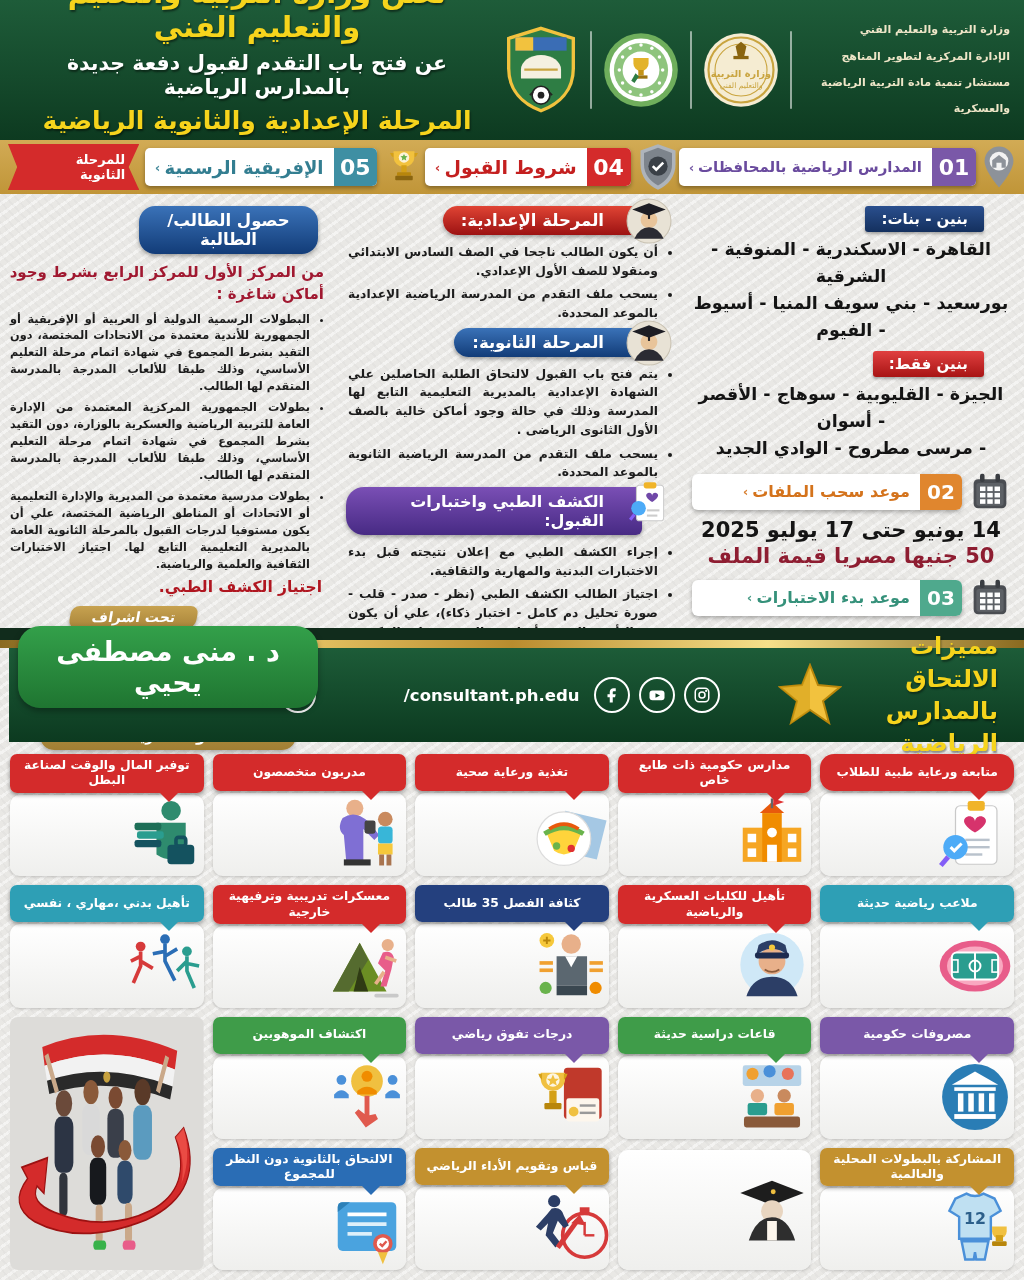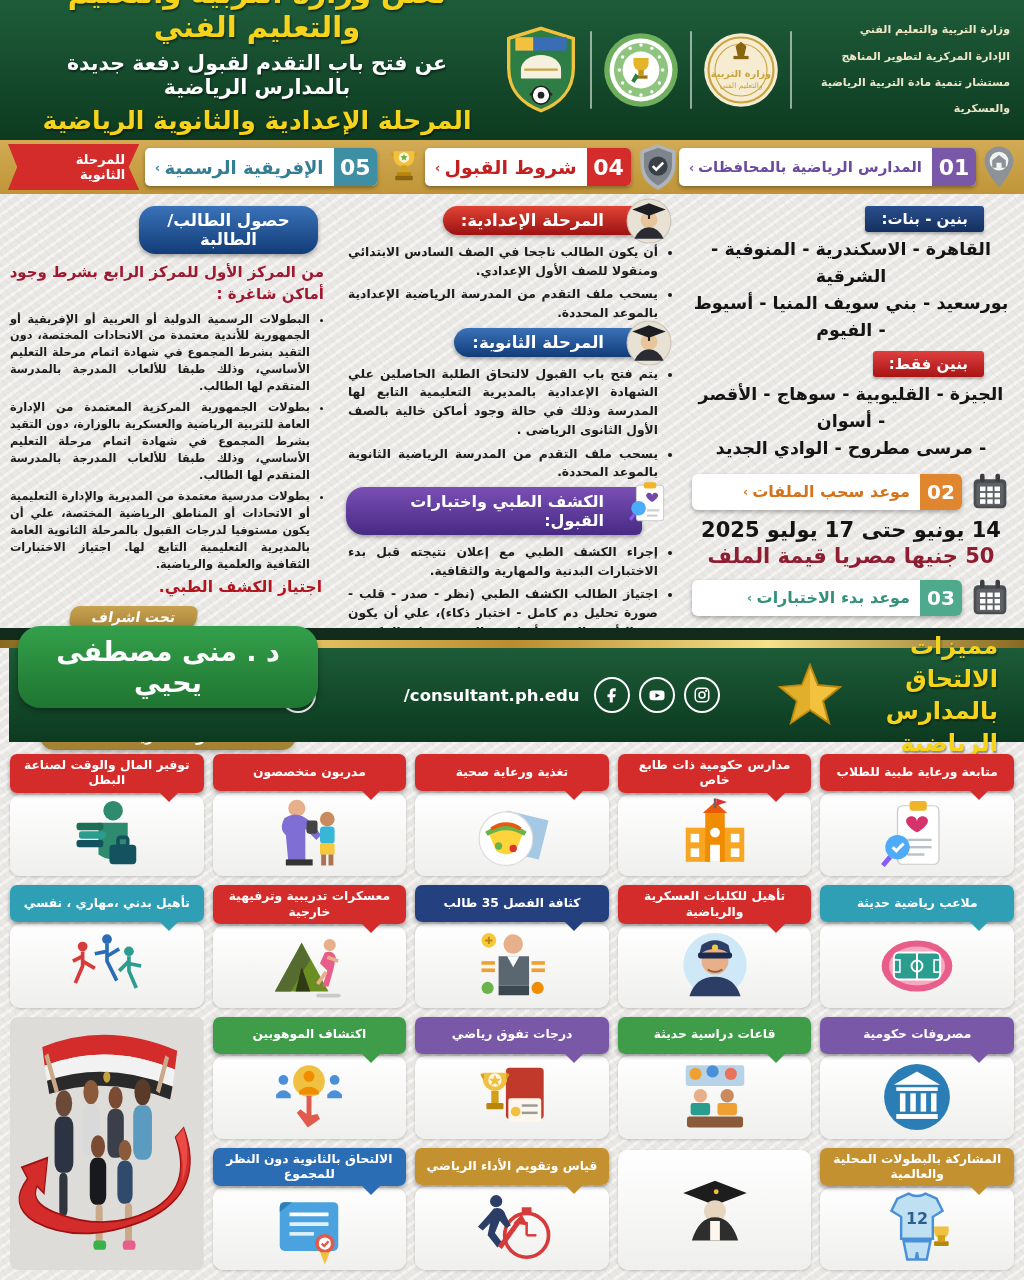--- a/index.html
+++ b/index.html
@@ -119,21 +119,21 @@
   
   .grid { position:absolute; top:742px; bottom:0; left:0; right:0; padding:12px 10px 10px;
     display:grid; grid-template-columns:repeat(5,1fr); grid-template-rows:repeat(4,1fr); gap:9px; }
   .fcard { display:flex; flex-direction:column; min-width:0; }
   .fc-banner { position:relative; color:#fff; font-weight:bold; font-size:12.3px; text-align:center;
     border-radius:7px; padding:4px 5px; min-height:37px; display:flex; align-items:center; justify-content:center;
     line-height:1.25; box-shadow:0 2px 4px rgba(0,0,0,.4); z-index:2; }
   .fc-banner::after { content:""; position:absolute; bottom:-9px; right:26px; border:9px solid transparent;
     border-top-color:var(--bc,#d42b2b); border-bottom:none; }
   .fc-iconbox { flex:1; margin-top:2px; background:linear-gradient(180deg,#ffffff,#efefed);
-    border-radius:10px; box-shadow:0 1px 3px rgba(0,0,0,.18); display:flex; align-items:center; justify-content:center; }
+    border-radius:10px; box-shadow:0 1px 3px rgba(0,0,0,.18); display:flex; align-items:center; justify-content:flex-start; }
   .fc-icon { width:78px; height:78px; display:block; }
   .fc-icon svg { width:100%; height:100%; }
   .photo { grid-column:5; grid-row:3 / 5; border-radius:8px; overflow:hidden; position:relative; }
   .photo svg { width:100%; height:100%; display:block; }
 </style>
 </head>
 <body>
 
 <div class="poster">
 
@@ -470,21 +470,21 @@
           <rect x="146" y="200" width="12" height="40" rx="5" fill="#caa98a"></rect>
           <rect x="196" y="198" width="12" height="42" rx="5" fill="#caa98a"></rect>
           <rect x="142" y="238" width="22" height="10" rx="5" fill="#38b24a"></rect>
           <rect x="192" y="238" width="22" height="10" rx="5" fill="#e85d8a"></rect>
         </g>
         <path d="M296 118 Q336 186 232 216 Q120 244 42 218 Q-4 200 30 172 L20 160 64 150 58 188 46 180 Q34 198 76 208 Q164 230 240 206 Q312 182 282 128 Z" fill="#d42b2b" stroke="#9c1212" stroke-width="2"></path>
         <path d="M282 128 L296 118 Q310 150 292 178 Q300 150 282 128z" fill="#ff6b5e" opacity=".5"></path>
       </svg>
     </div>
   <div class="fcard">
-    <div class="fc-banner" style="background: linear-gradient(rgb(212, 43, 43), rgb(212, 43, 43)); --bc: #d42b2b;">
+    <div class="fc-banner" style="background: linear-gradient(rgb(212, 43, 43), rgb(212, 43, 43)); border-radius: 14px; --bc: #d42b2b;">
       <span class="fc-label">متابعة ورعاية طبية للطلاب</span>
     </div>
     <div class="fc-iconbox">
       <span class="fc-icon"><svg viewBox="0 0 64 64">
               <rect x="16" y="8" width="34" height="48" rx="4" fill="#fff" stroke="#c9c9c9"></rect>
               <rect x="26" y="4" width="14" height="8" rx="2" fill="#f0b429"></rect>
               <path d="M40 18c-3-3-8-1-8 3 0-4-5-6-8-3-3 3 1 8 8 12 7-4 11-9 8-12z" fill="#d6336c"></path>
               <line x1="24" y1="36" x2="44" y2="36" stroke="#b9c2cc" stroke-width="2"></line>
               <line x1="24" y1="42" x2="44" y2="42" stroke="#b9c2cc" stroke-width="2"></line>
               <line x1="24" y1="48" x2="38" y2="48" stroke="#b9c2cc" stroke-width="2"></line>

